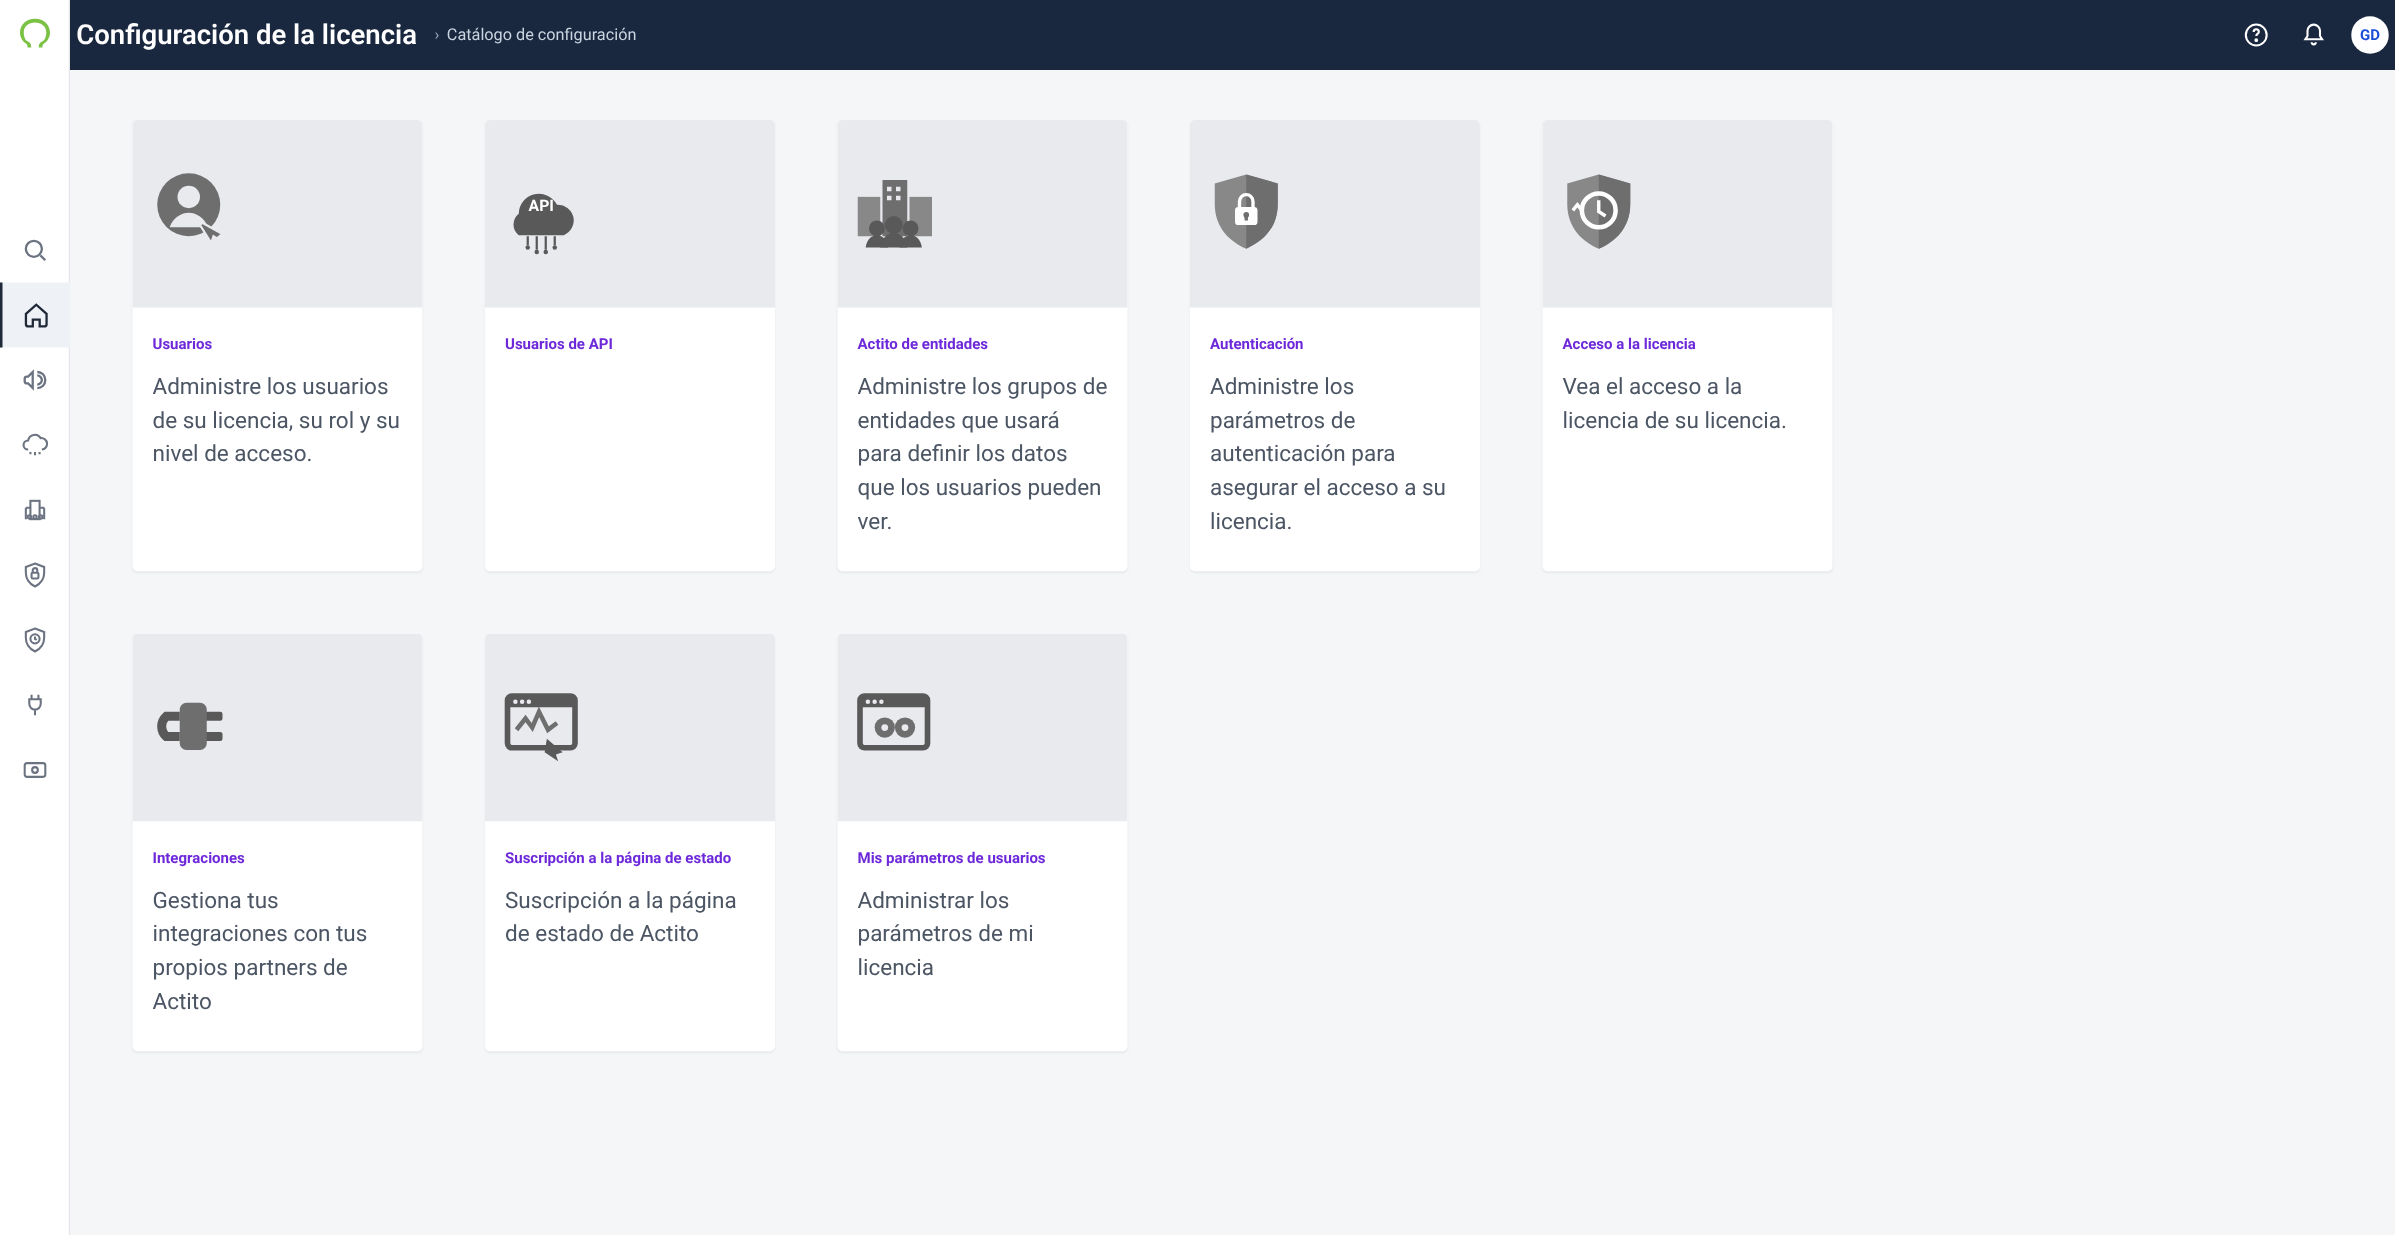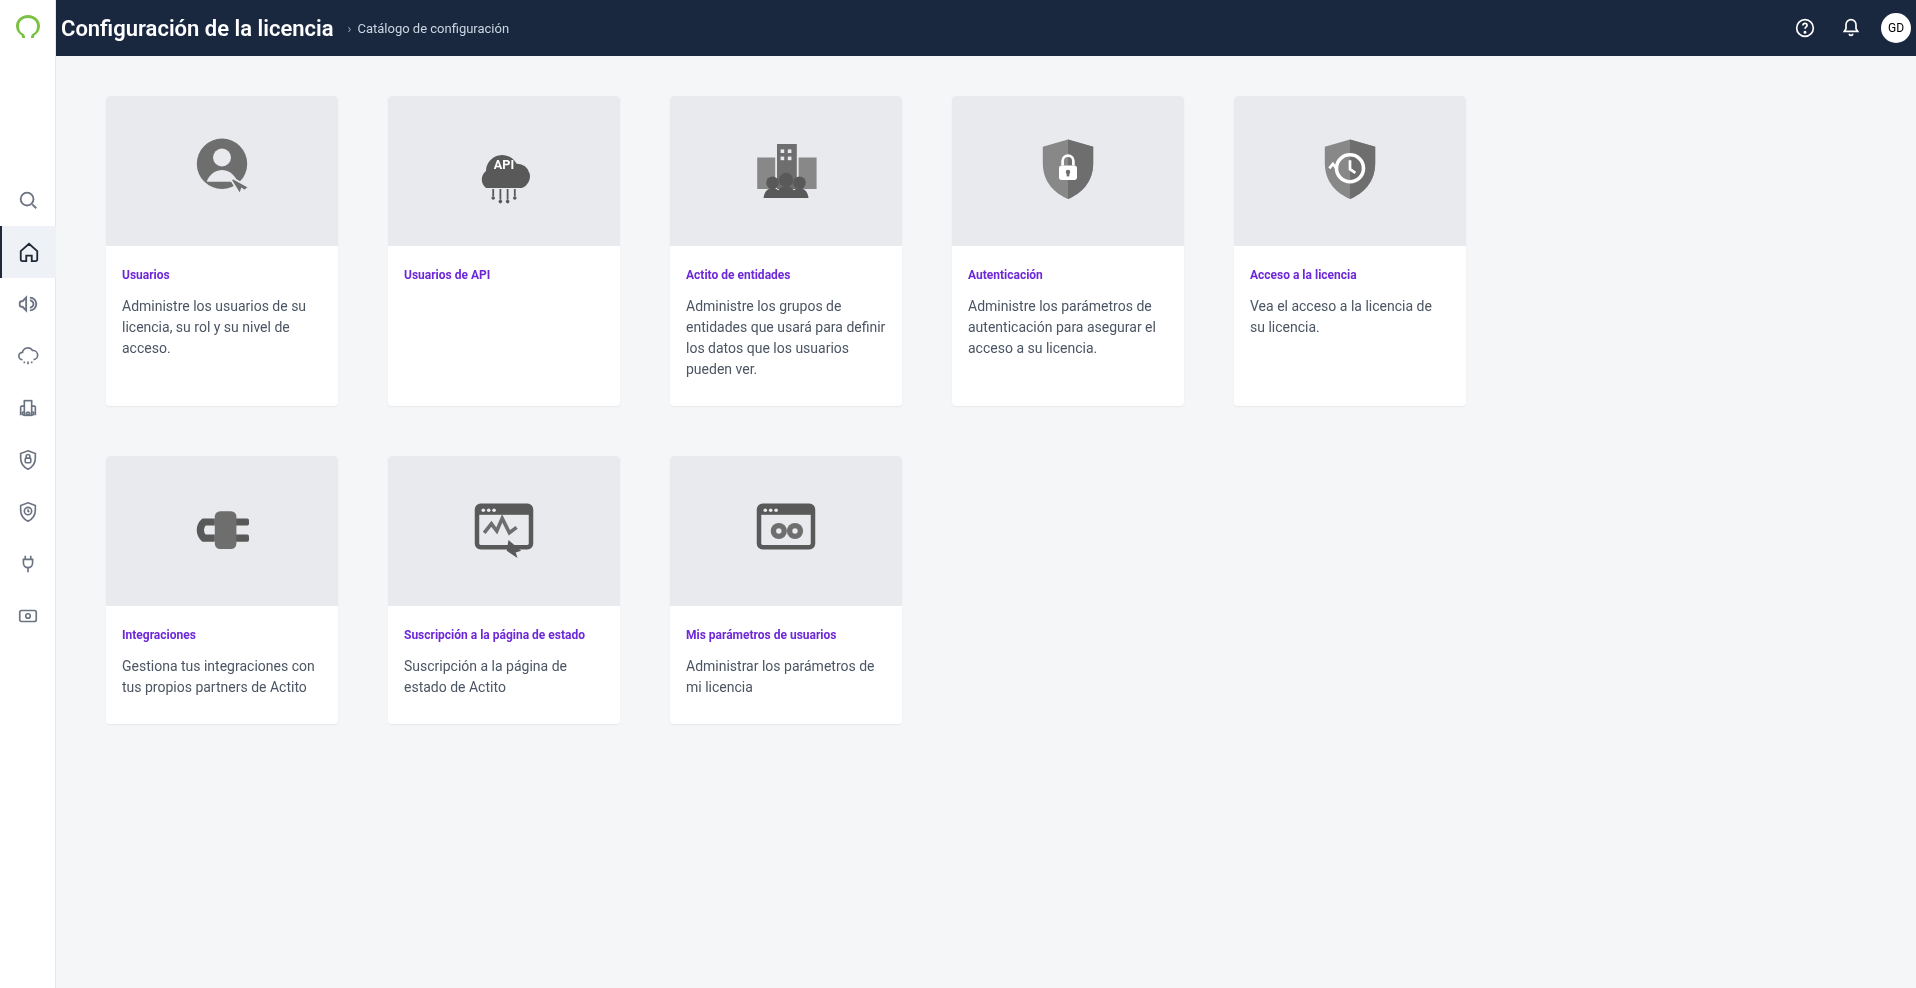--- a/index.html
+++ b/index.html
@@ -50,50 +50,50 @@
       padding: 0 5px;
       gap: 14px;
     }
     .header-title { font-size: 22px; font-weight:600; }
     .crumb { color:#cbd5e1; font-size:13px; display:flex; align-items:center; gap:6px; }
     .crumb-sep { color:#94a3b8; }
     .header-spacer { flex:1; }
     .header-icon { width:32px;height:32px;display:flex;align-items:center;justify-content:center;cursor:pointer;color:#fff; }
     .avatar {
       width:30px;height:30px;border-radius:50%;
-      background:#fff;color:#000000;
+      background:#fff;color:#1d4ed8;
       display:flex;align-items:center;justify-content:center;
-      font-size:12px;font-weight:400;cursor:pointer;
+      font-size:12px;font-weight:700;cursor:pointer;
     }
 
     
     .content { flex:1; padding: 40px 50px; overflow:auto; }
     .grid {
       display:grid;
       grid-template-columns: repeat(5, 232px);
       gap: 50px 50px;
     }
     .card {
       background:#fff;
       border-radius:4px;
       box-shadow: 0 1px 2px rgba(0,0,0,.06);
       overflow:hidden;
       cursor:pointer;
       display:flex;flex-direction:column;
     }
     .card-img {
       height: 150px;
       background:#e8eaee;
-      display:flex;align-items:center;justify-content:center;
+      display:flex;align-items:center;justify-content:flex-start;
       color:#595959;
     }
     .card-img svg { width:90px; height:90px; }
     .card-body { padding: 22px 16px 26px; }
     .card-title { font-size:12px; font-weight:700; color:#6d28d9; margin-bottom:14px; }
-    .card-desc { font-size:14px; color:#4b5563; line-height:1.5; }
+    .card-desc { font-size:18px; color:#4b5563; line-height:1.5; }
   </style>
 </head>
 <body>
 
 <div class="app">
 
   <nav class="rail">
     <div class="rail-logo">
       <svg viewBox="0 0 32 32">
           <path fill="#7bc143" d="M16 3c7 0 12 5 12 11 0 4-2 7-5 9-1 .6-1 1.5-1 3h-3c0-3 1-4 3-5 2-1 3-4 3-7 0-5-4-8-9-8s-9 3-9 8c0 3 1 6 3 7 2 1 3 2 3 5h-3c0-1.5 0-2.4-1-3-3-2-5-5-5-9 0-6 5-11 12-11z"></path>

